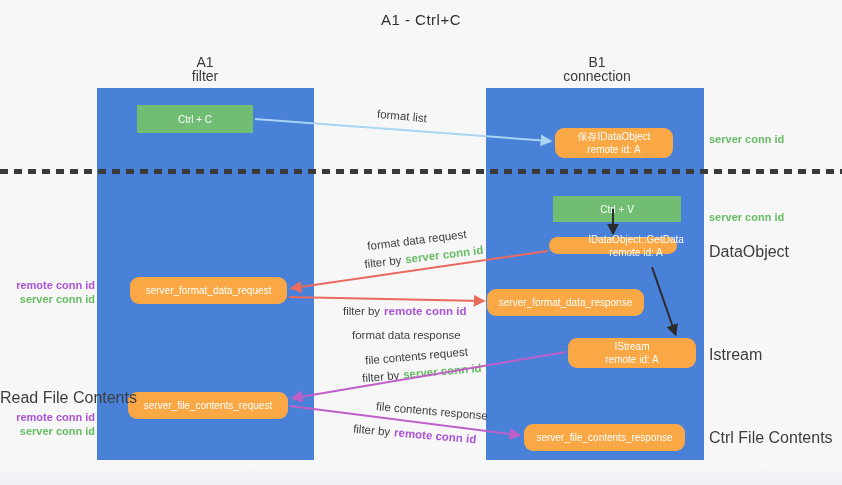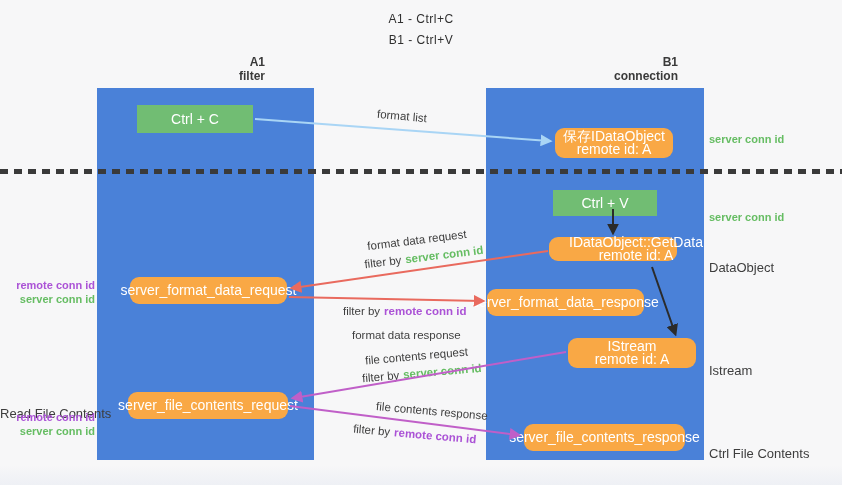--- a/index.html
+++ b/index.html
@@ -11,63 +11,62 @@
     --arrow-magenta:#c05fc8;
     --text-green:#66bd63;
     --text-purple:#ab53d6;
     --ink:#3d3d3d;
     --bg:#f7f7f8;
   }
   *{margin:0;padding:0;box-sizing:border-box;}
   body{font-family:"Liberation Sans","DejaVu Sans",sans-serif;background:var(--bg);}
   .stage{position:relative;width:842px;height:485px;background:linear-gradient(to bottom,var(--bg) 0 465px,#eef0f5 485px);overflow:hidden;}
 
-  .title{position:absolute;left:0;right:0;top:9px;text-align:center;font-size:12px;line-height:21px;color:#2f2f2f;letter-spacing:.5px;}
+  .title{position:absolute;left:0;right:0;top:9px;text-align:center;font-size:15px;line-height:21px;color:#2f2f2f;letter-spacing:.5px;}
 
-  .lane-header{position:absolute;text-align:right;font-size:12px;line-height:14px;color:#3a3a3a;width:120px;font-weight:bold;}
+  .lane-header{position:absolute;text-align:center;font-size:14px;line-height:14px;color:#3a3a3a;width:120px;}
   .lane-header.left{left:145px;top:55px;}
-  .lane-header.right{left:558px;top:55px;}
+  .lane-header.right{left:537px;top:55px;}
 
   .lane{position:absolute;top:88px;height:372px;background:var(--lane-blue);}
   .lane.left{left:97px;width:217px;}
   .lane.right{left:486px;width:218px;}
 
   .divider{position:absolute;left:0;top:169px;width:842px;height:5px;
     background:repeating-linear-gradient(90deg,#3a3a3a 0 8px,transparent 8px 14px);z-index:4;}
 
-  .node{position:absolute;color:#fff;font-size:14px;line-height:13px;display:flex;flex-direction:column;align-items:center;justify-content:center;text-align:center;z-index:3;}
+  .node{position:absolute;color:#fff;font-size:10px;line-height:13px;display:flex;flex-direction:column;align-items:center;justify-content:center;text-align:center;z-index:3;}
   .node.green{background:var(--node-green);}
   .node.orange{background:var(--node-orange);border-radius:9px;}
 
   .side-label{position:absolute;font-size:11px;line-height:14px;white-space:nowrap;z-index:3;}
   .side-label.bold{font-weight:bold;}
   .g{color:var(--text-green);}
   .p{color:var(--text-purple);}
-  .d{color:var(--ink);font-size:13px;margin-top:16px;}
+  .d{color:var(--ink);font-size:16px;}
   .right-col{left:709px;}
   .left-col{left:0;width:95px;text-align:right;}
 
   .flow-label{position:absolute;font-size:11.5px;color:#3f3f3f;white-space:nowrap;z-index:3;transform-origin:center;}
   .flow-label .pre{margin-right:4px;}
   .flow-label .key{font-weight:bold;}
 
   svg.arrows{position:absolute;left:0;top:0;width:842px;height:485px;z-index:5;pointer-events:none;}
   .st-blue{stroke:var(--arrow-blue);}   .mk-blue{fill:var(--arrow-blue);}
   .st-red{stroke:var(--arrow-red);}     .mk-red{fill:var(--arrow-red);}
   .st-mag{stroke:var(--arrow-magenta);} .mk-mag{fill:var(--arrow-magenta);}
   .st-ink{stroke:#2b2b2b;}              .mk-ink{fill:#2b2b2b;}
 </style>
 </head>
 <body>
 
 <div class="stage">
 
   <div class="title">
     <div>A1 - Ctrl+C</div>
-    <div>B1 - Ctrl+V</div>
   </div>
 
   <div class="lane-header left">
     <div>A1</div>
     <div>filter</div>
   </div>
   <div class="lane-header right">
     <div>B1</div>
     <div>connection</div>
   </div>
@@ -79,25 +78,25 @@
 
   <div class="node green" style="left:137px;top:105px;width:116px;height:28px;">
     <span>Ctrl + C</span>
   </div>
 
   <div class="node orange" style="left:555px;top:128px;width:118px;height:30px;">
     <span>保存IDataObject</span>
     <span>remote id: A</span>
   </div>
 
-  <div class="node green" style="left:553px;top:190px;width:104px;height:26px;">
+  <div class="node green" style="left:553px;top:196px;width:128px;height:26px;">
     <span>Ctrl + V</span>
   </div>
 
-  <div class="node orange" style="left:549px;top:237px;width:128px;height:24px;padding-left:46px;">
+  <div class="node orange" style="left:549px;top:237px;width:128px;height:17px;padding-left:46px;">
     <span>IDataObject::GetData</span>
     <span>remote id: A</span>
   </div>
 
   <div class="node orange" style="left:130px;top:277px;width:157px;height:27px;">
     <span>server_format_data_request</span>
   </div>
 
   <div class="node orange" style="left:487px;top:289px;width:157px;height:27px;">
     <span>server_format_data_response</span>

